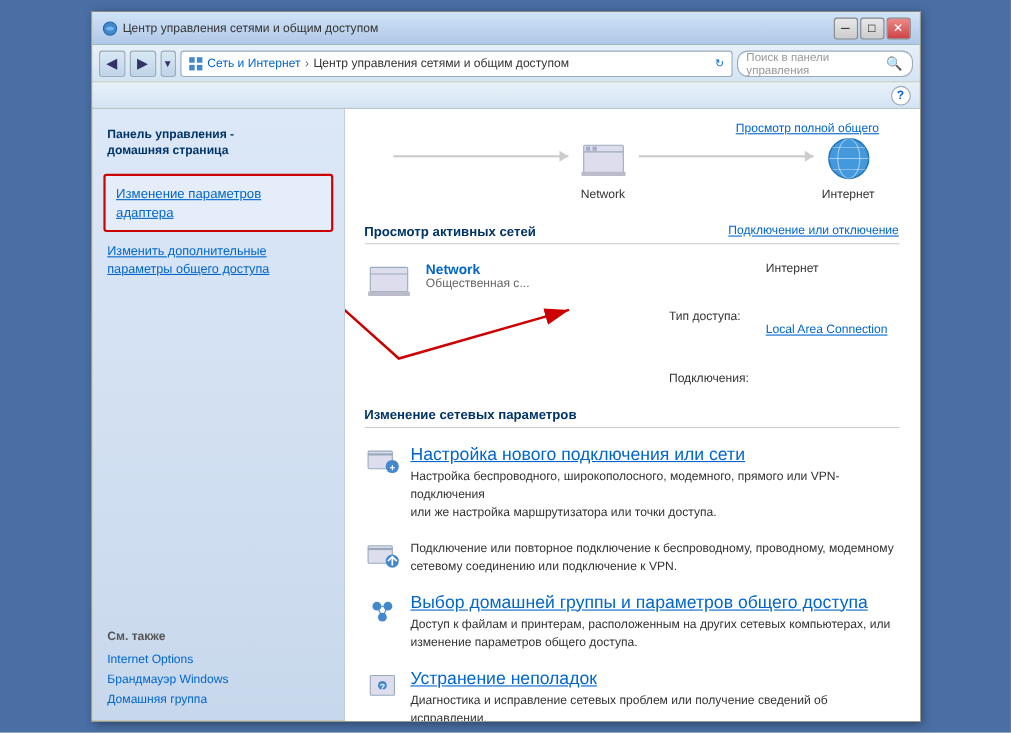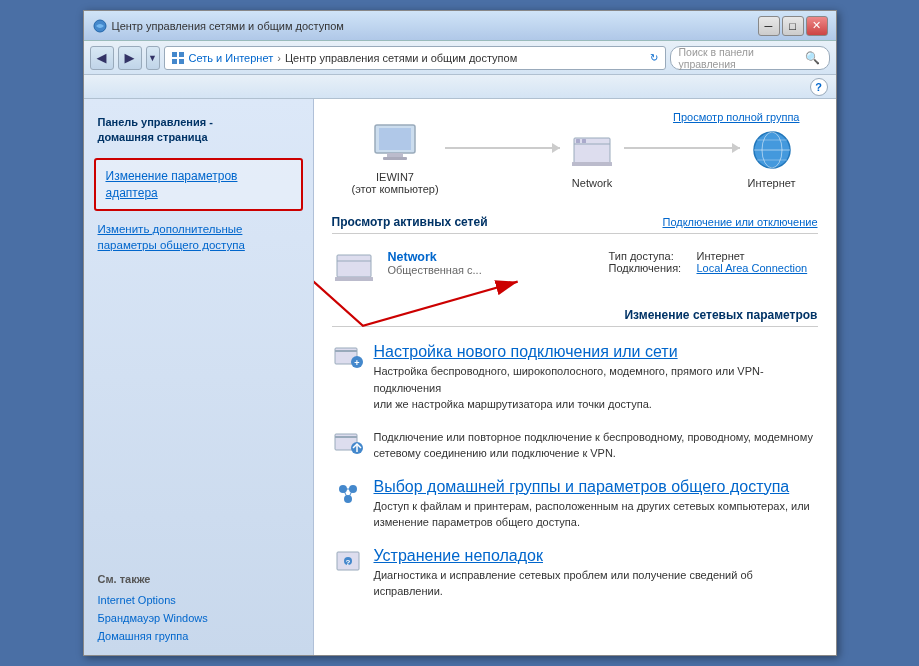--- a/index.html
+++ b/index.html
@@ -280,35 +280,34 @@
     }
     .network-details {
       flex: 1;
       font-size: 11px;
       color: #333;
     }
     .network-details-row {
       display: flex;
       gap: 8px;
     }
-    .detail-label { color: #333; min-width: 80px; }
+    .detail-label { color: #333; min-width: 80px; margin-top: 44px; }
     .detail-value { color: #0066cc; text-decoration: underline; cursor: pointer; }
 
     
     .change-section {
       margin-top: 12px;
     }
     .change-section-title {
       font-size: 12px;
       color: #003366;
       font-weight: bold;
       border-bottom: 1px solid #ccc;
       padding-bottom: 4px;
       margin-bottom: 8px;
-      text-align: right;
     }
     .settings-item {
       display: flex;
       gap: 10px;
       padding: 8px 0;
       align-items: flex-start;
     }
     .settings-icon {
       width: 32px;
       height: 30px;
@@ -421,34 +420,22 @@
       <div class="sidebar-spacer"></div>
       <div class="sidebar-also">См. также</div>
       <div class="sidebar-also-link">Internet Options</div>
       <div class="sidebar-also-link">Брандмауэр Windows</div>
       <div class="sidebar-also-link">Домашняя группа</div>
     </div>
 
     <div class="content" style="position:relative;">
 
       <div class="network-map" style="position:relative;">
-        <span class="view-full-map section-link">Просмотр полной группа</span>
-
-        <div class="map-item">
-          <div class="map-icon">
-            <svg width="48" height="42" viewBox="0 0 48 42">
-              <rect x="4" y="2" width="40" height="28" rx="2" fill="#cde" stroke="#9ab" stroke-width="1.5"></rect>
-              <rect x="8" y="5" width="32" height="22" fill="#b0c8e8"></rect>
-              <rect x="16" y="30" width="16" height="4" fill="#bbc"></rect>
-              <rect x="12" y="34" width="24" height="3" rx="1" fill="#aab"></rect>
-            </svg>
-          </div>
-          <div style="font-size:11px; color:#333; text-align:center; white-space:pre-line;">IEWIN7
-(этот компьютер)</div>
-        </div>
+        <span class="view-full-map section-link">Просмотр полной общего</span>
+
 
         <div class="map-connector" style="width:60px; margin: 0 6px; margin-bottom:20px;"></div>
 
         <div class="map-item">
           <div class="map-icon">
             <svg width="44" height="40" viewBox="0 0 44 40">
               <rect x="4" y="8" width="36" height="26" rx="1" fill="#dde" stroke="#9ab" stroke-width="1"></rect>
               <line x1="4" y1="14" x2="40" y2="14" stroke="#9ab" stroke-width="1"></line>
               <rect x="6" y="9" width="4" height="4" rx="0.5" fill="#aac"></rect>
               <rect x="12" y="9" width="4" height="4" rx="0.5" fill="#aac"></rect>

